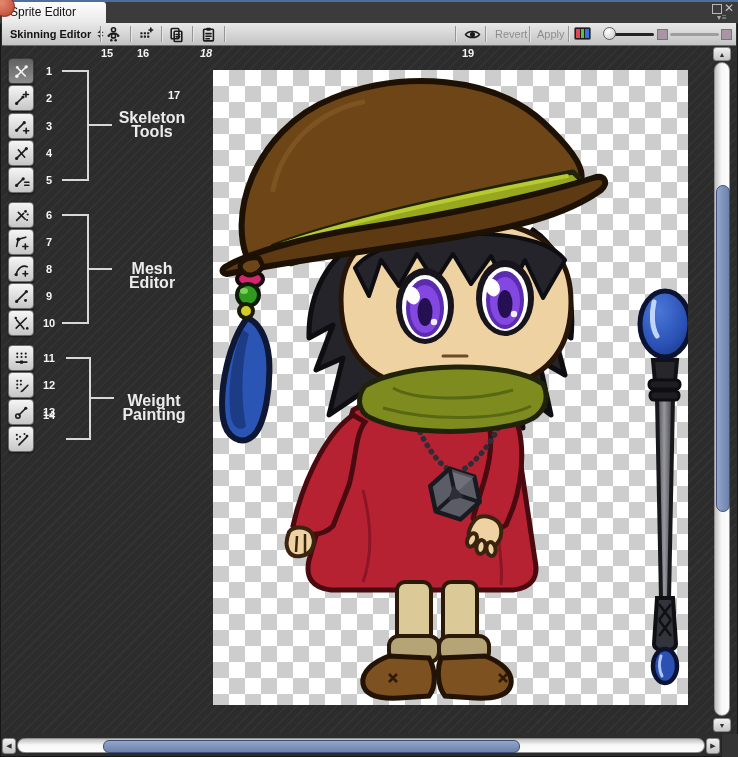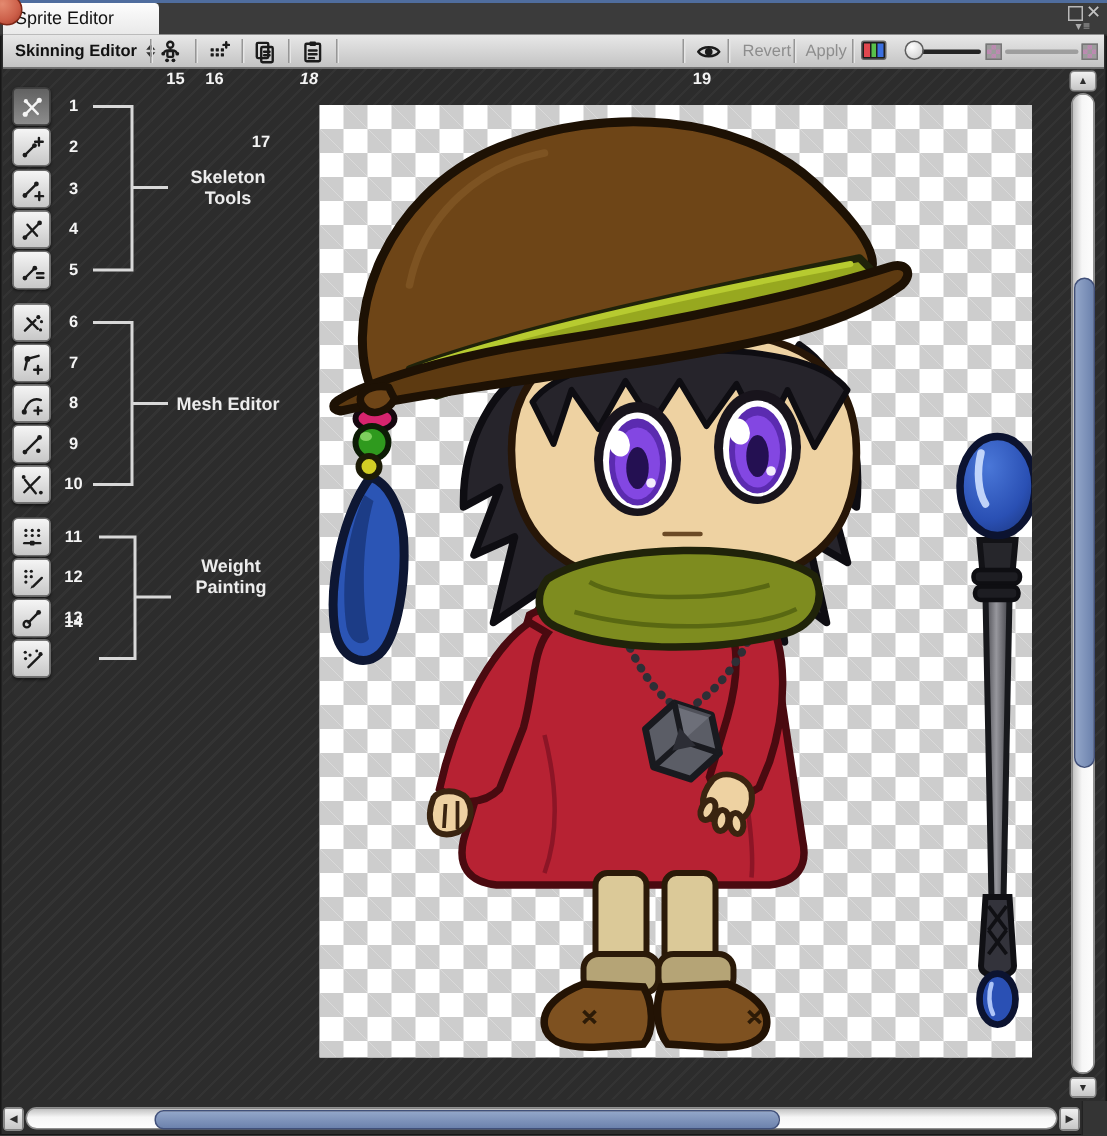--- a/index.html
+++ b/index.html
@@ -47,21 +47,21 @@
   
   .toolbtn{position:absolute;left:8px;width:26px;height:26px;border:1px solid #6b6b6b;border-radius:4px;
      background:linear-gradient(#f5f5f5,#c7c7c7);box-shadow:0 1px 2px rgba(0,0,0,.5);
      display:flex;align-items:center;justify-content:center;color:#1b1b1b;padding:0;}
   .toolbtn.sel{background:linear-gradient(#616161,#8d8d8d);color:#f4f4f4;border-color:#3d3d3d;}
   .toolnum{left:36px;width:26px;text-align:center;line-height:26px;}
   .ticon{width:17px;height:17px;display:block;}
   .ticon path,.ticon rect,.ticon circle{fill:none;stroke:currentColor;stroke-width:1.5;stroke-linecap:round;stroke-linejoin:round;}
   .ticon .f{fill:currentColor;stroke:none;}
   #brackets{position:absolute;left:0;top:0;pointer-events:none;}
-  .grouplabel{position:absolute;width:84px;text-align:center;color:#ececec;font-size:12px;font-weight:600;line-height:14px;}
+  .grouplabel{position:absolute;width:84px;text-align:center;color:#ececec;font-size:16px;font-weight:600;line-height:14px;}
   
   #canvas{position:absolute;left:213px;top:70px;width:475px;height:635px;background:#fff;
      background-image:linear-gradient(45deg,#cdcdcd 25%,transparent 25% 75%,#cdcdcd 75%),
                       linear-gradient(45deg,#cdcdcd 25%,transparent 25% 75%,#cdcdcd 75%);
      background-size:32px 32px;background-position:0 0,16px 16px;}
   
   .sbtn{position:absolute;background:linear-gradient(#f1f1f1,#c5c5c5);border:1px solid #878787;border-radius:3px;
      color:#2e2e2e;font-size:7px;text-align:center;padding:0;box-sizing:border-box;}
   #vtrack{position:absolute;left:714px;top:62px;width:16px;height:654px;border-radius:8px;border:1px solid #8f8f8f;
      background:linear-gradient(90deg,#bfbfbf,#f6f6f6 45%,#fdfdfd);box-sizing:border-box;}
@@ -150,21 +150,21 @@
     <span style="background:#58c04a"></span>
     <span style="background:#3a6fe0"></span>
   </div>
   <div id="track1" class="slider-track"></div>
   <div id="knob1"></div>
   <div class="alpha-swatch" style="left:657px"></div>
   <div id="track2" class="slider-track"></div>
   <div class="alpha-swatch" style="left:721px"></div>
 
   <div id="num-layer">
-      <span class="tbnum" style="left: 117px;">15</span>
+      <span class="tbnum" style="left: 107px;">15</span>
       <span class="tbnum" style="left: 143px; text-align: right;">16</span>
       <span class="tbnum" style="left: 174px; margin-top: 42px;">17</span>
       <span class="tbnum" style="left: 206px; font-style: italic;">18</span>
       <span class="tbnum" style="left: 468px;">19</span>
     </div>
   <div id="tool-layer">
       <button class="toolbtn sel" style="top: 58px;">
         <svg class="ticon" viewBox="0 0 16 16">
           <path d="M4.2,11.8 L11.8,4.2"></path>
           <circle class="f" cx="3.6" cy="12.4" r="1.6"></circle>
@@ -298,21 +298,21 @@
       <span class="toolnum" style="top: 402px;">14</span>
     </div>
 
   <svg id="brackets" width="213" height="470">
     <path d="M62,71 H88 V180 H62 M88,125 H112" stroke="#d8d8d8" stroke-width="2" fill="none"></path>
     <path d="M62,215 H88 V323 H62 M88,269 H112" stroke="#d8d8d8" stroke-width="2" fill="none"></path>
     <path d="M66,358 H90 V439 H66 M90,398 H114" stroke="#d8d8d8" stroke-width="2" fill="none"></path>
   </svg>
   <div class="grouplabel" style="left:110px;top:111px">Skeleton Tools</div>
   <div class="grouplabel" style="left:110px;top:262px">Mesh Editor</div>
-  <div class="grouplabel" style="left:112px;top:370px">Weight Painting</div>
+  <div class="grouplabel" style="left:112px;top:394px">Weight Painting</div>
 
   <div id="canvas">
     <svg width="475" height="635" viewBox="0 0 475 635">
       <defs>
         <linearGradient id="gshaft" x1="0" y1="0" x2="1" y2="0">
           <stop offset="0" stop-color="#46464c"></stop>
             <stop offset="0.45" stop-color="#97979d"></stop>
             <stop offset="1" stop-color="#3d3d43"></stop>
         </linearGradient>
         <radialGradient id="gorb" cx="0.38" cy="0.3" r="0.9">

